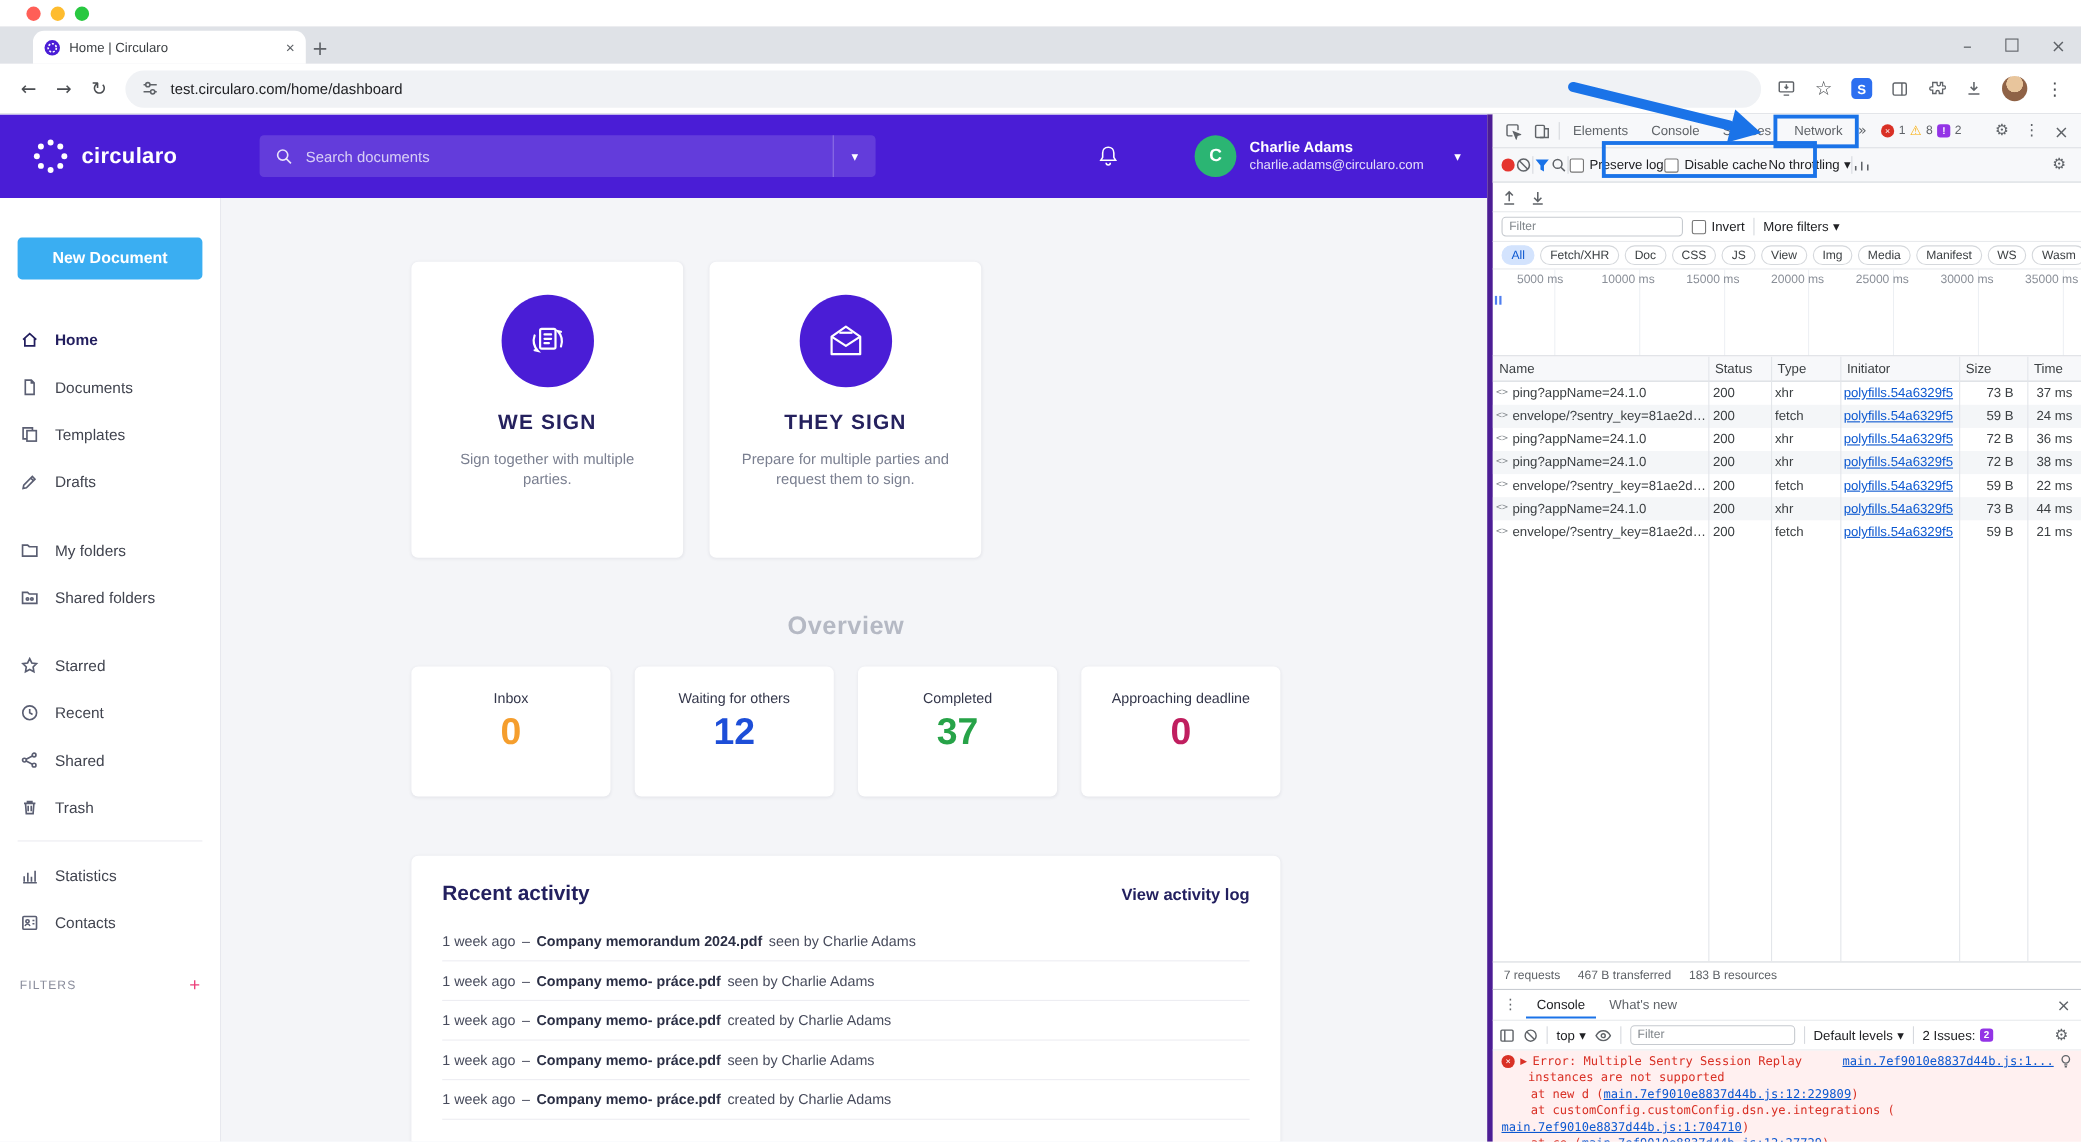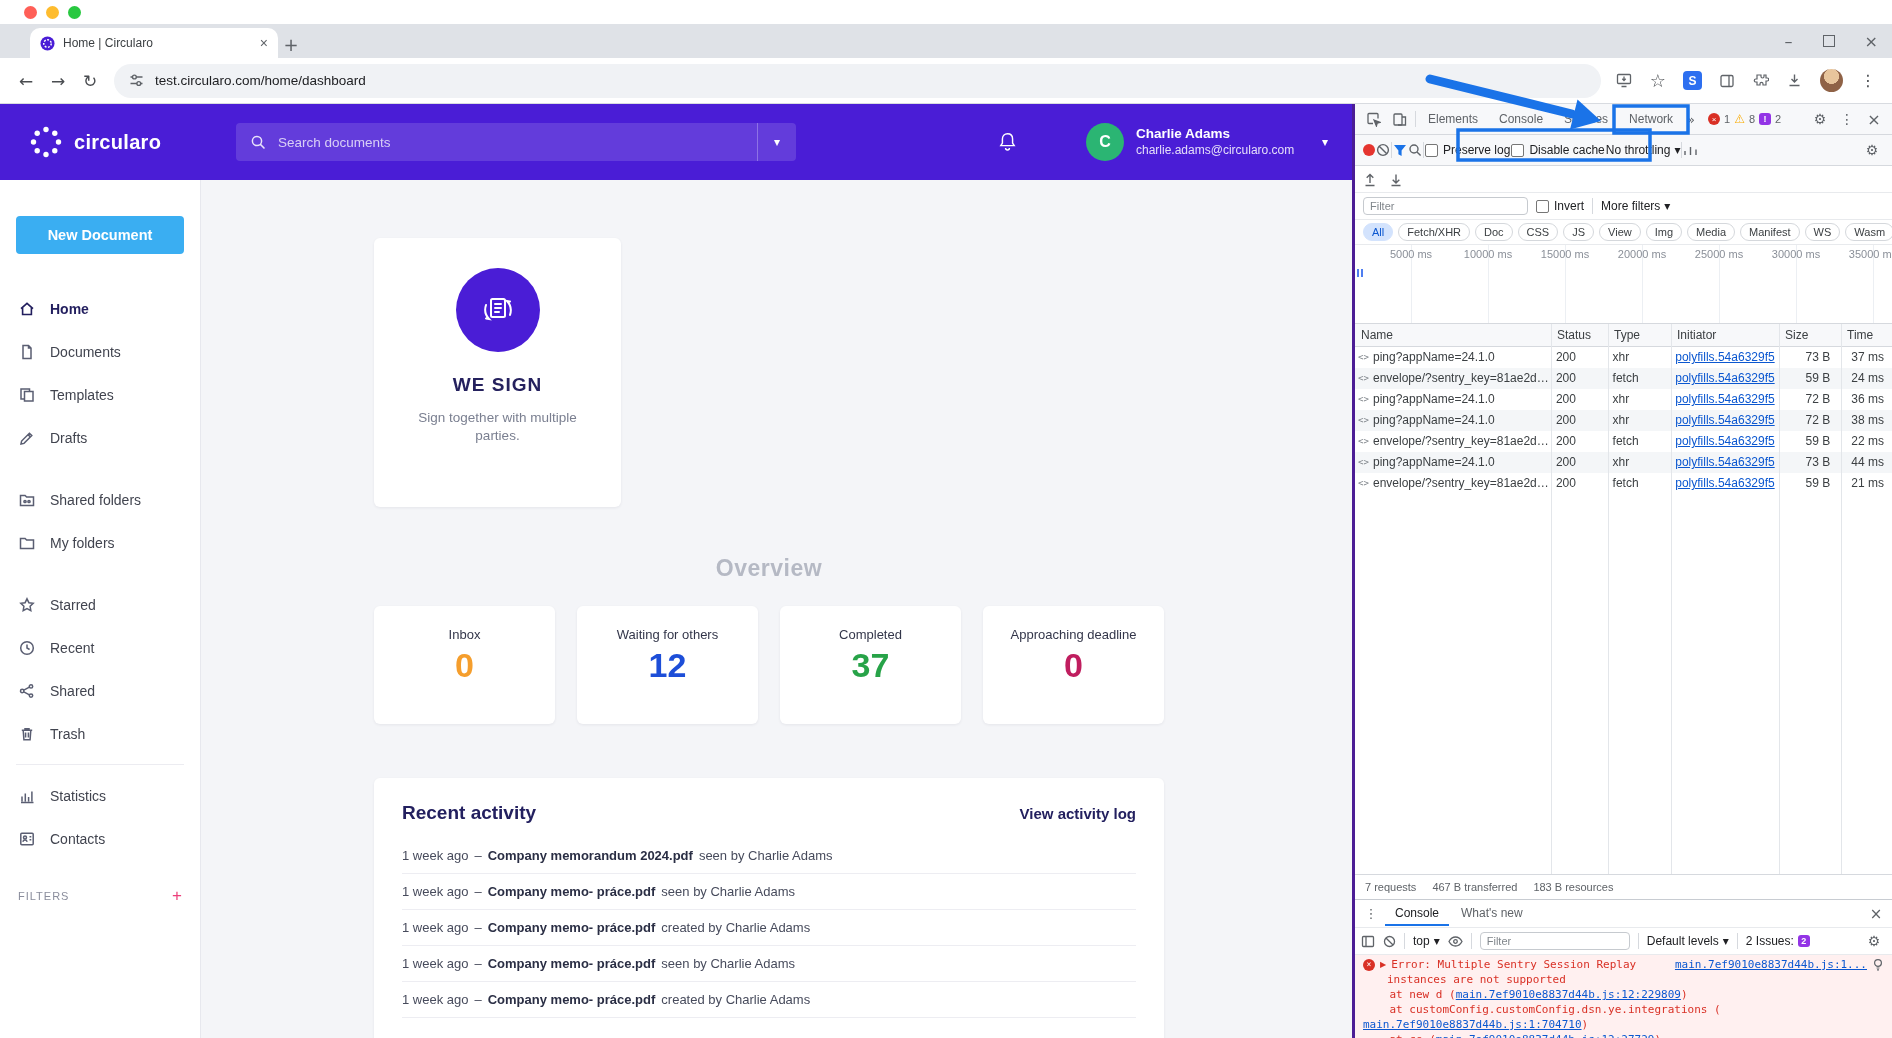--- a/index.html
+++ b/index.html
@@ -93,21 +93,21 @@
   .acthead{display:flex;justify-content:space-between;align-items:center}
   .acttitle{font-size:19px;font-weight:800;color:#23205f}
   .actlink{font-size:15px;font-weight:700;color:#23205f}
   .act-rows{margin-top:14px}
   .act-row{height:35px;display:flex;align-items:center;gap:6px;font-size:13px;color:#474b5c;
            border-bottom:1px solid #ededf2;white-space:nowrap;overflow:hidden}
   .act-file{font-weight:700;color:#2a2e44}
 
   
   #devtools{position:absolute;left:1352px;top:104px;width:540px;height:934px;background:#fff;
-            border-left:3px solid #4c1d95;box-sizing:border-box;font-size:12px;color:#3c4043}
+            border-left:5px solid #4c1d95;box-sizing:border-box;font-size:12px;color:#3c4043}
   .dt-row{display:flex;align-items:center}
   .dt-sep{width:1px;height:16px;background:#d6d9de}
   .dt-tabbar{height:30px;background:#f7f8fa;border-bottom:1px solid #d6d9de;padding:0 6px;gap:3px}
   .dt-icbtn{width:24px;height:24px;display:flex;align-items:center;justify-content:center;color:#5f6368}
   .dt-tab{padding:0 9px;line-height:30px;font-size:12px;color:#5f6368;white-space:nowrap}
   .chev{color:#5f6368;font-size:13px;padding:0 2px}
   .badges{display:flex;align-items:center;gap:4px;margin-left:8px}
   .err-dot{width:12px;height:12px;border-radius:50%;background:#d93025;color:#fff;font-size:8px;
            display:flex;align-items:center;justify-content:center}
   .bcount{font-size:11px;color:#5f6368}
@@ -125,21 +125,21 @@
   .dt-filterbar{height:26px;border-bottom:1px solid #e8eaed;padding:0 8px;gap:8px}
   .flt{width:165px;height:18px;border:1px solid #c6cacf;border-radius:4px;font-size:11px;padding:0 6px;
        color:#5f6368;font-family:"Liberation Sans",sans-serif;box-sizing:border-box}
   .flt::placeholder{color:#80868b}
   .dt-chips{height:24px;border-bottom:1px solid #e8eaed;padding:0 8px;gap:5px;font-size:11px}
   .chip{padding:1px 8px;border-radius:9px;border:1px solid #d5d8dc;color:#3c4043;white-space:nowrap;line-height:14px}
   .chip-all{background:#d3e3fd;border-color:#d3e3fd;color:#0b57d0}
   .dt-timeline{height:78px;border-bottom:1px solid #d6d9de;position:relative;
      background-image:repeating-linear-gradient(to right,#eceff3 0 1px,transparent 1px 77px);
      background-position:56px 0}
-  .tlb{position:absolute;top:3px;width:68px;text-align:center;font-size:11px;color:#8a8f98}
+  .tlb{position:absolute;top:3px;width:68px;text-align:left;font-size:11px;color:#8a8f98}
   .tlb:nth-of-type(1){left:22px}.tlb:nth-of-type(2){left:99px}.tlb:nth-of-type(3){left:176px}
   .tlb:nth-of-type(4){left:253px}.tlb:nth-of-type(5){left:330px}.tlb:nth-of-type(6){left:407px}
   .tlb:nth-of-type(7){left:484px}
   .tick{position:absolute;width:2px;height:8px;background:#4f7ef0;top:24px}
   .dt-table{height:550px;position:relative;overflow:hidden}
   .nt-head{height:22px;background:#f7f8fa;border-bottom:1px solid #d6d9de;position:relative;color:#3c4043}
   .nt-h{position:absolute;top:4px;font-size:12px}
   .nt-row{display:flex;height:21px;line-height:21px;font-size:12px;white-space:nowrap}
   .nt-row:nth-child(even){background:#f4f6f8}
   .c-name{width:196px;padding-left:18px;position:relative;overflow:hidden;text-overflow:ellipsis;box-sizing:border-box}
@@ -303,33 +303,33 @@
               <path d="M3 15l.6-3L11.4 4.2l2.4 2.4L6 14.4 3 15zM10 5.6l2.4 2.4"></path>
             </svg>
           </span>
         <span>Drafts</span>
       </div>
       <div class="s-sp"></div>
       <div class="s-item">
         <span class="s-ic">
             <svg width="18" height="18" viewBox="0 0 18 18" fill="none" stroke="currentColor" stroke-width="1.5">
               <path d="M2.5 4.5h4.6L8.6 6h6.9v8.5h-13z"></path>
+            </svg>
+          </span>
+        <span>My folders</span>
+      </div>
+      <div class="s-item">
+        <span class="s-ic">
+            <svg width="18" height="18" viewBox="0 0 18 18" fill="none" stroke="currentColor" stroke-width="1.5">
+              <path d="M2.5 4.5h4.6L8.6 6h6.9v8.5h-13z"></path>
               <circle cx="7" cy="10.5" r="1.1"></circle>
               <circle cx="11" cy="10.5" r="1.1"></circle>
             </svg>
           </span>
         <span>Shared folders</span>
-      </div>
-      <div class="s-item">
-        <span class="s-ic">
-            <svg width="18" height="18" viewBox="0 0 18 18" fill="none" stroke="currentColor" stroke-width="1.5">
-              <path d="M2.5 4.5h4.6L8.6 6h6.9v8.5h-13z"></path>
-            </svg>
-          </span>
-        <span>My folders</span>
       </div>
       <div class="s-sp"></div>
       <div class="s-item">
         <span class="s-ic">
             <svg width="18" height="18" viewBox="0 0 18 18" fill="none" stroke="currentColor" stroke-width="1.5">
               <path d="M9 2.8l1.9 3.9 4.3.6-3.1 3 .7 4.3L9 12.6l-3.8 2 .7-4.3-3.1-3 4.3-.6z"></path>
             </svg>
           </span>
         <span>Starred</span>
       </div>
@@ -392,20 +392,31 @@
       <div class="scard">
         <div class="scircle">
           <svg width="40" height="40" viewBox="0 0 40 40" fill="none" stroke="#fff" stroke-width="2" stroke-linecap="round">
             <rect x="13" y="9" width="14" height="18" rx="1.5"></rect>
               <path d="M17 14h6M17 18h6M17 22h4"></path>
             <path d="M8 15a14 14 0 0 0 3 14l-3-.6M32 25a14 14 0 0 0-3-14l3 .6"></path>
           </svg>
         </div>
         <div class="stitle">WE SIGN</div>
         <div class="sdesc">Sign together with multiple parties.</div>
+      </div>
+      <div class="scard">
+        <div class="scircle">
+          <svg width="40" height="40" viewBox="0 0 40 40" fill="none" stroke="#fff" stroke-width="2" stroke-linejoin="round">
+            <path d="M7 16L20 7l13 9v16H7z"></path>
+              <path d="M7 16l13 8.5L33 16"></path>
+              <path d="M14 12.5h12"></path>
+          </svg>
+        </div>
+        <div class="stitle">THEY SIGN</div>
+        <div class="sdesc">Prepare for multiple parties and request them to sign.</div>
       </div>
     </div>
 
     <div class="ovtitle">Overview</div>
 
     <div class="statrow">
 
         <div class="statcard">
           <div class="statlab">Inbox</div>
           <div class="statval" style="color: rgb(245, 158, 45);">0</div>

